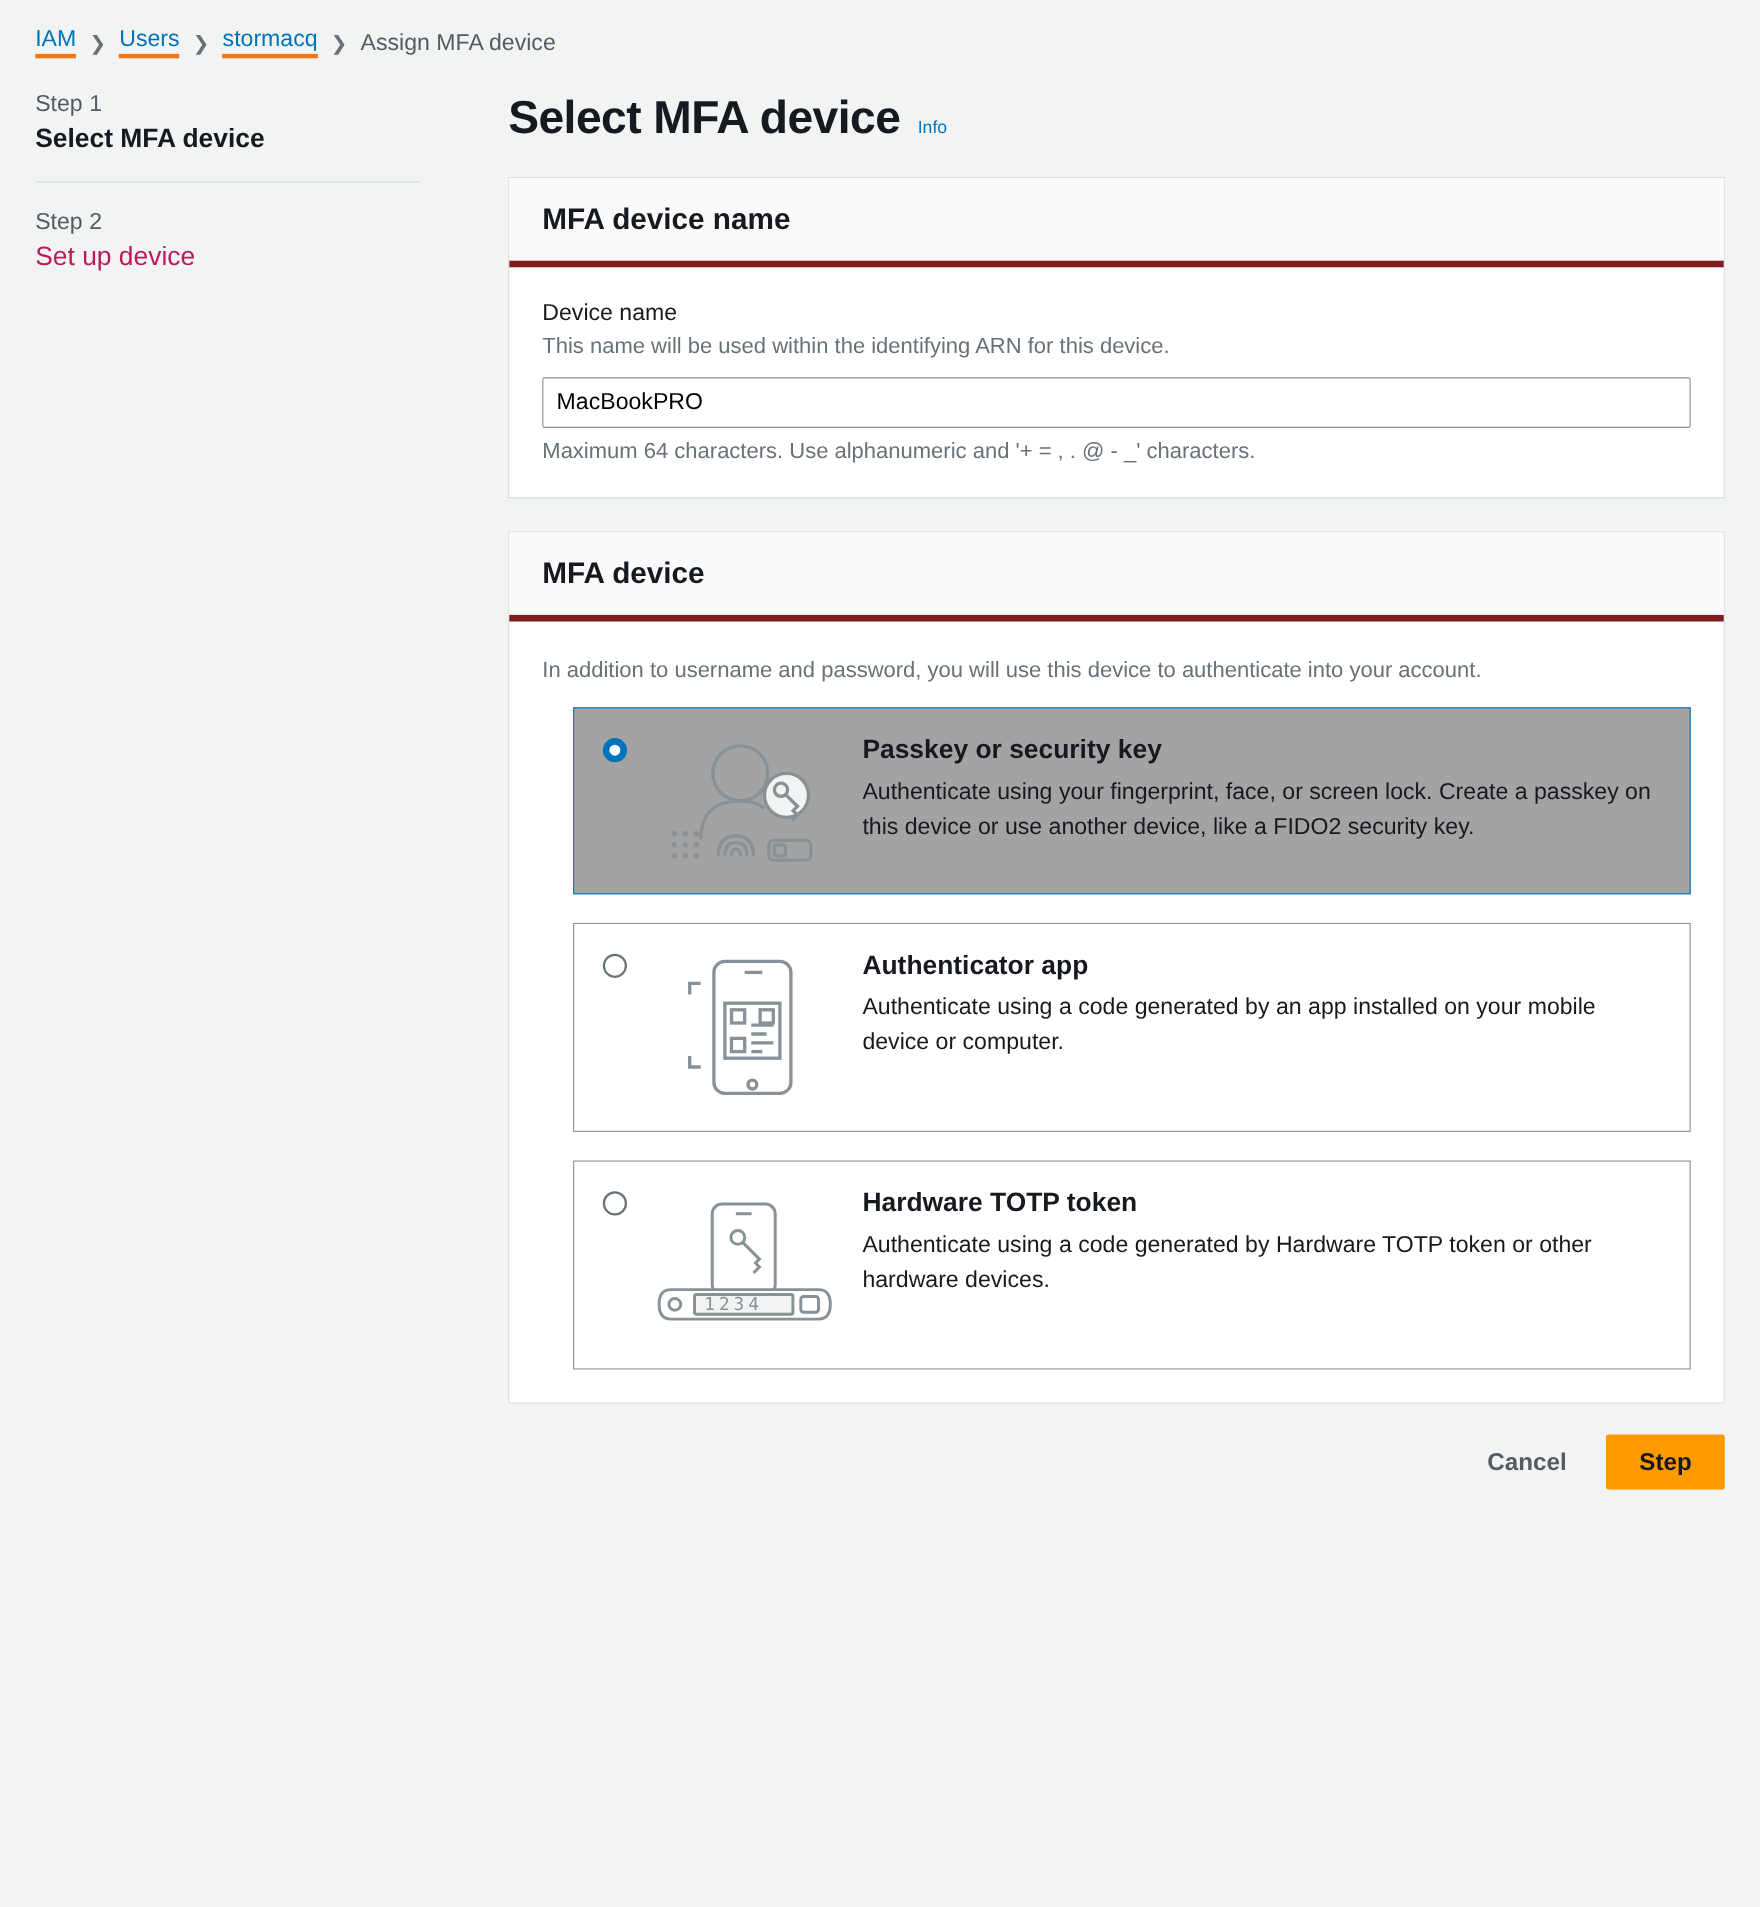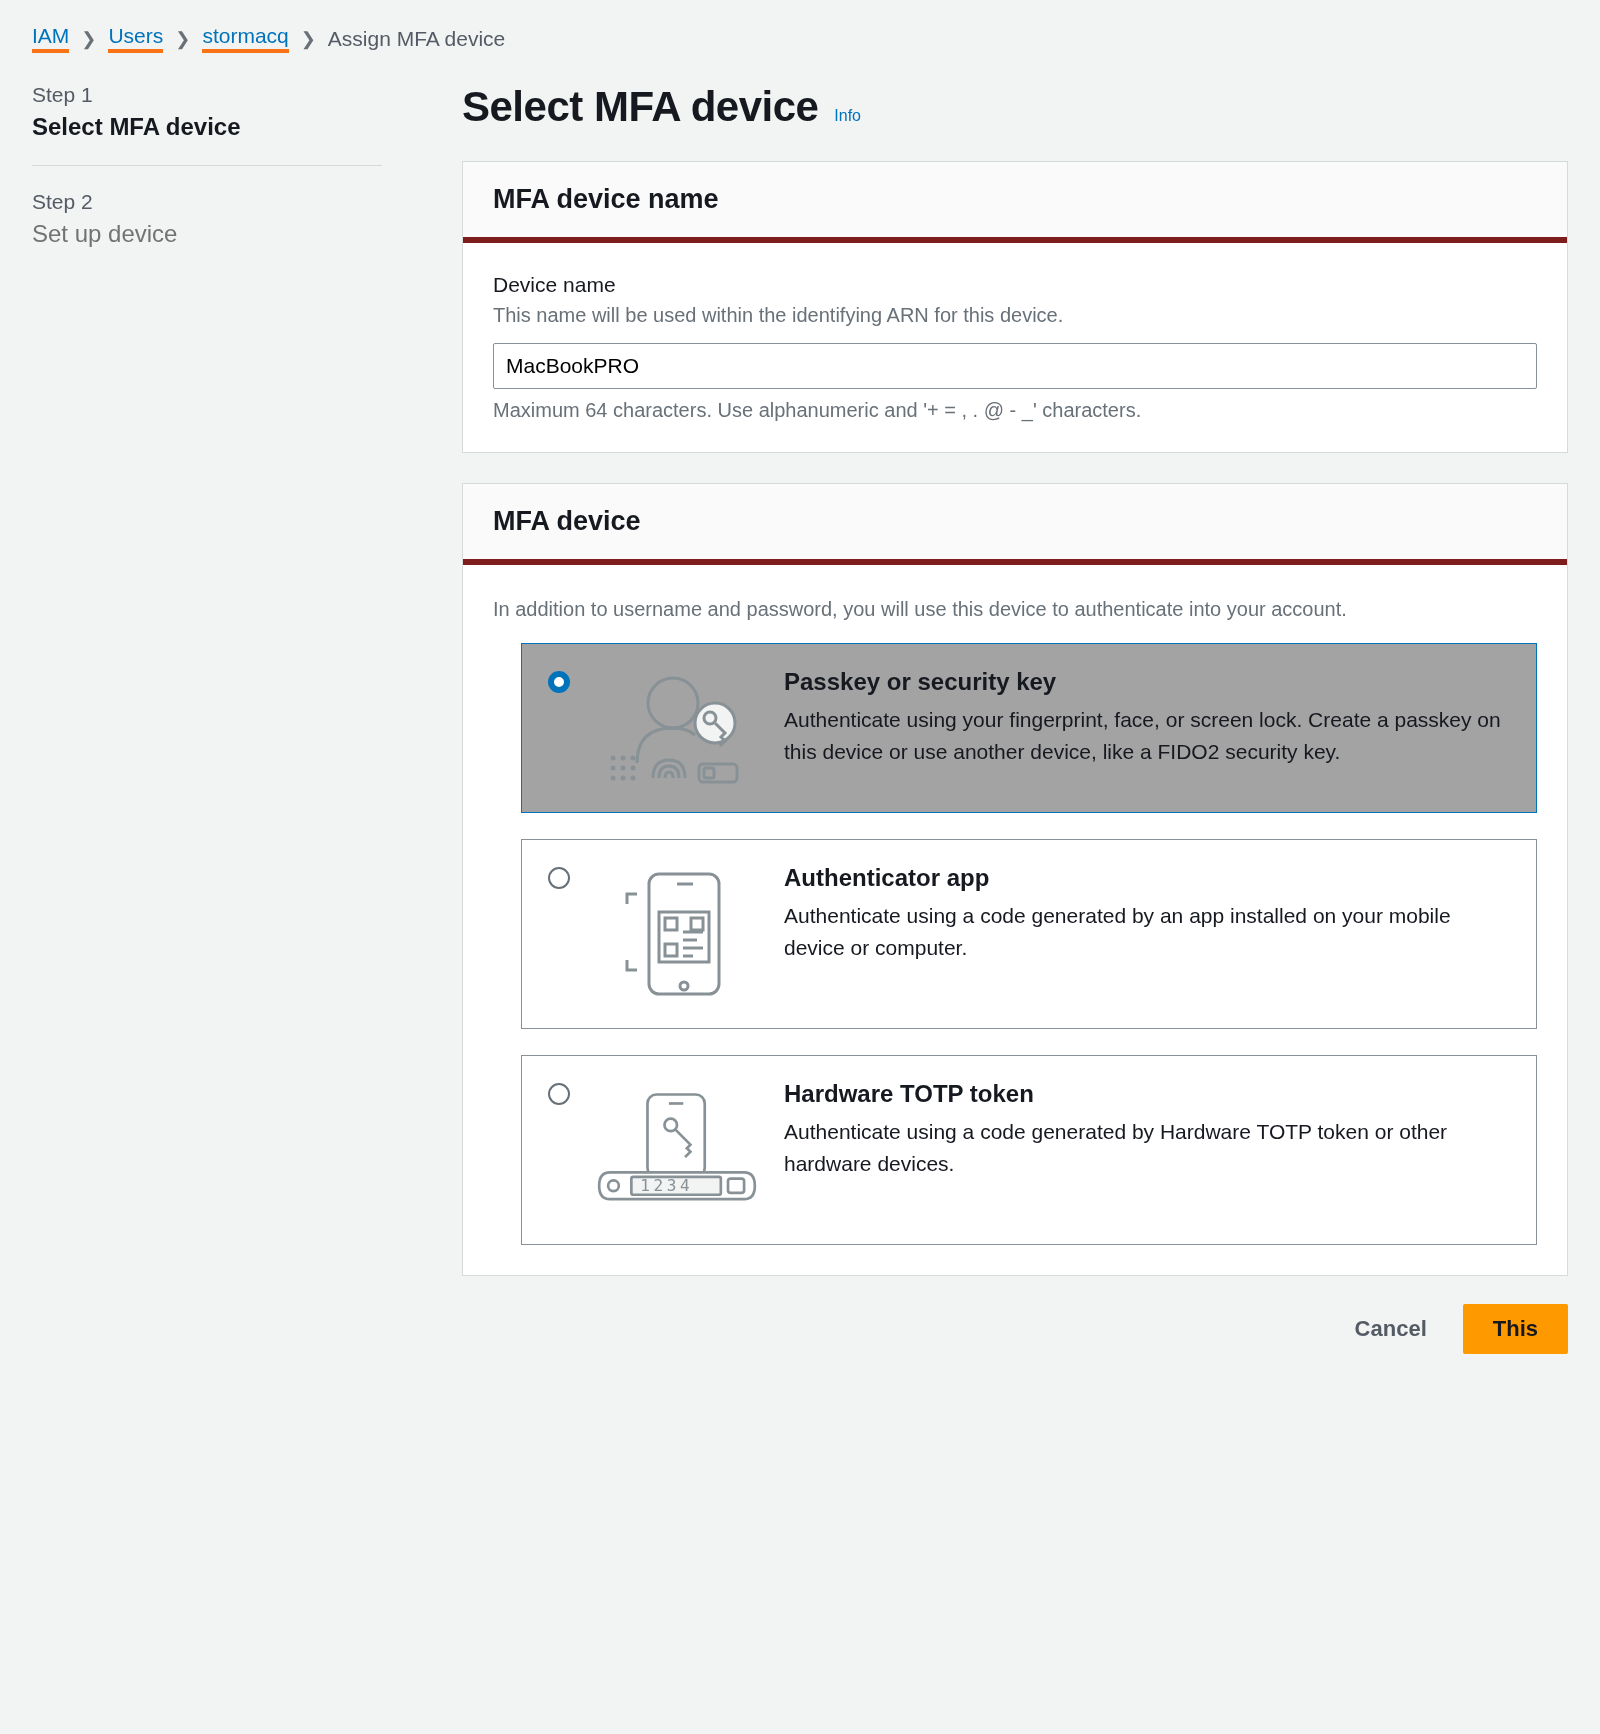--- a/index.html
+++ b/index.html
@@ -18,21 +18,21 @@
     .breadcrumb .sep { color: #687078; font-size: 18px; }
     .breadcrumb .current { color: #545b64; }
 
     
     .wrap { display: flex; gap: 80px; }
 
     
     .steps { width: 350px; flex-shrink: 0; }
     .step { padding: 0 0 24px 0; }
     .step-num { color: #545b64; font-size: 21px; margin-bottom: 6px; }
-    .step-title { color: #737373; font-size: 24px; }
+    .step-title { color: #be185d; font-size: 24px; }
     .step.active .step-title { color: #16191f; font-weight: 700; }
     .step-divider { border: none; border-top: 1px solid #d5dbdb; margin: 0 0 24px 0; }
 
     
     .main { flex: 1; min-width: 0; }
     h1.page-title { font-size: 42px; font-weight: 700; color: #16191f; display: inline; letter-spacing: -0.5px;}
     .info-link { color: #0073bb; font-size: 16px; font-weight: 400; margin-left: 10px; cursor: pointer; }
 
     .panel { background: #fff; border: 1px solid #d5dbdb; margin-top: 30px; }
     .panel-header { background: #fafafa; border-bottom: 6px solid #7f1d1d; padding: 22px 30px; font-size: 27px; font-weight: 700; }
@@ -214,18 +214,18 @@
                 <div class="option-desc">Authenticate using a code generated by Hardware TOTP token or other hardware devices.</div>
               </div>
             </div>
 
           </div>
         </div>
       </section>
 
       <div class="footer">
         <button class="btn btn-cancel">Cancel</button>
-        <button class="btn btn-primary">This</button>
+        <button class="btn btn-primary">Step</button>
       </div>
 
     </main>
   </div>
 </div>
 
 </body></html>

